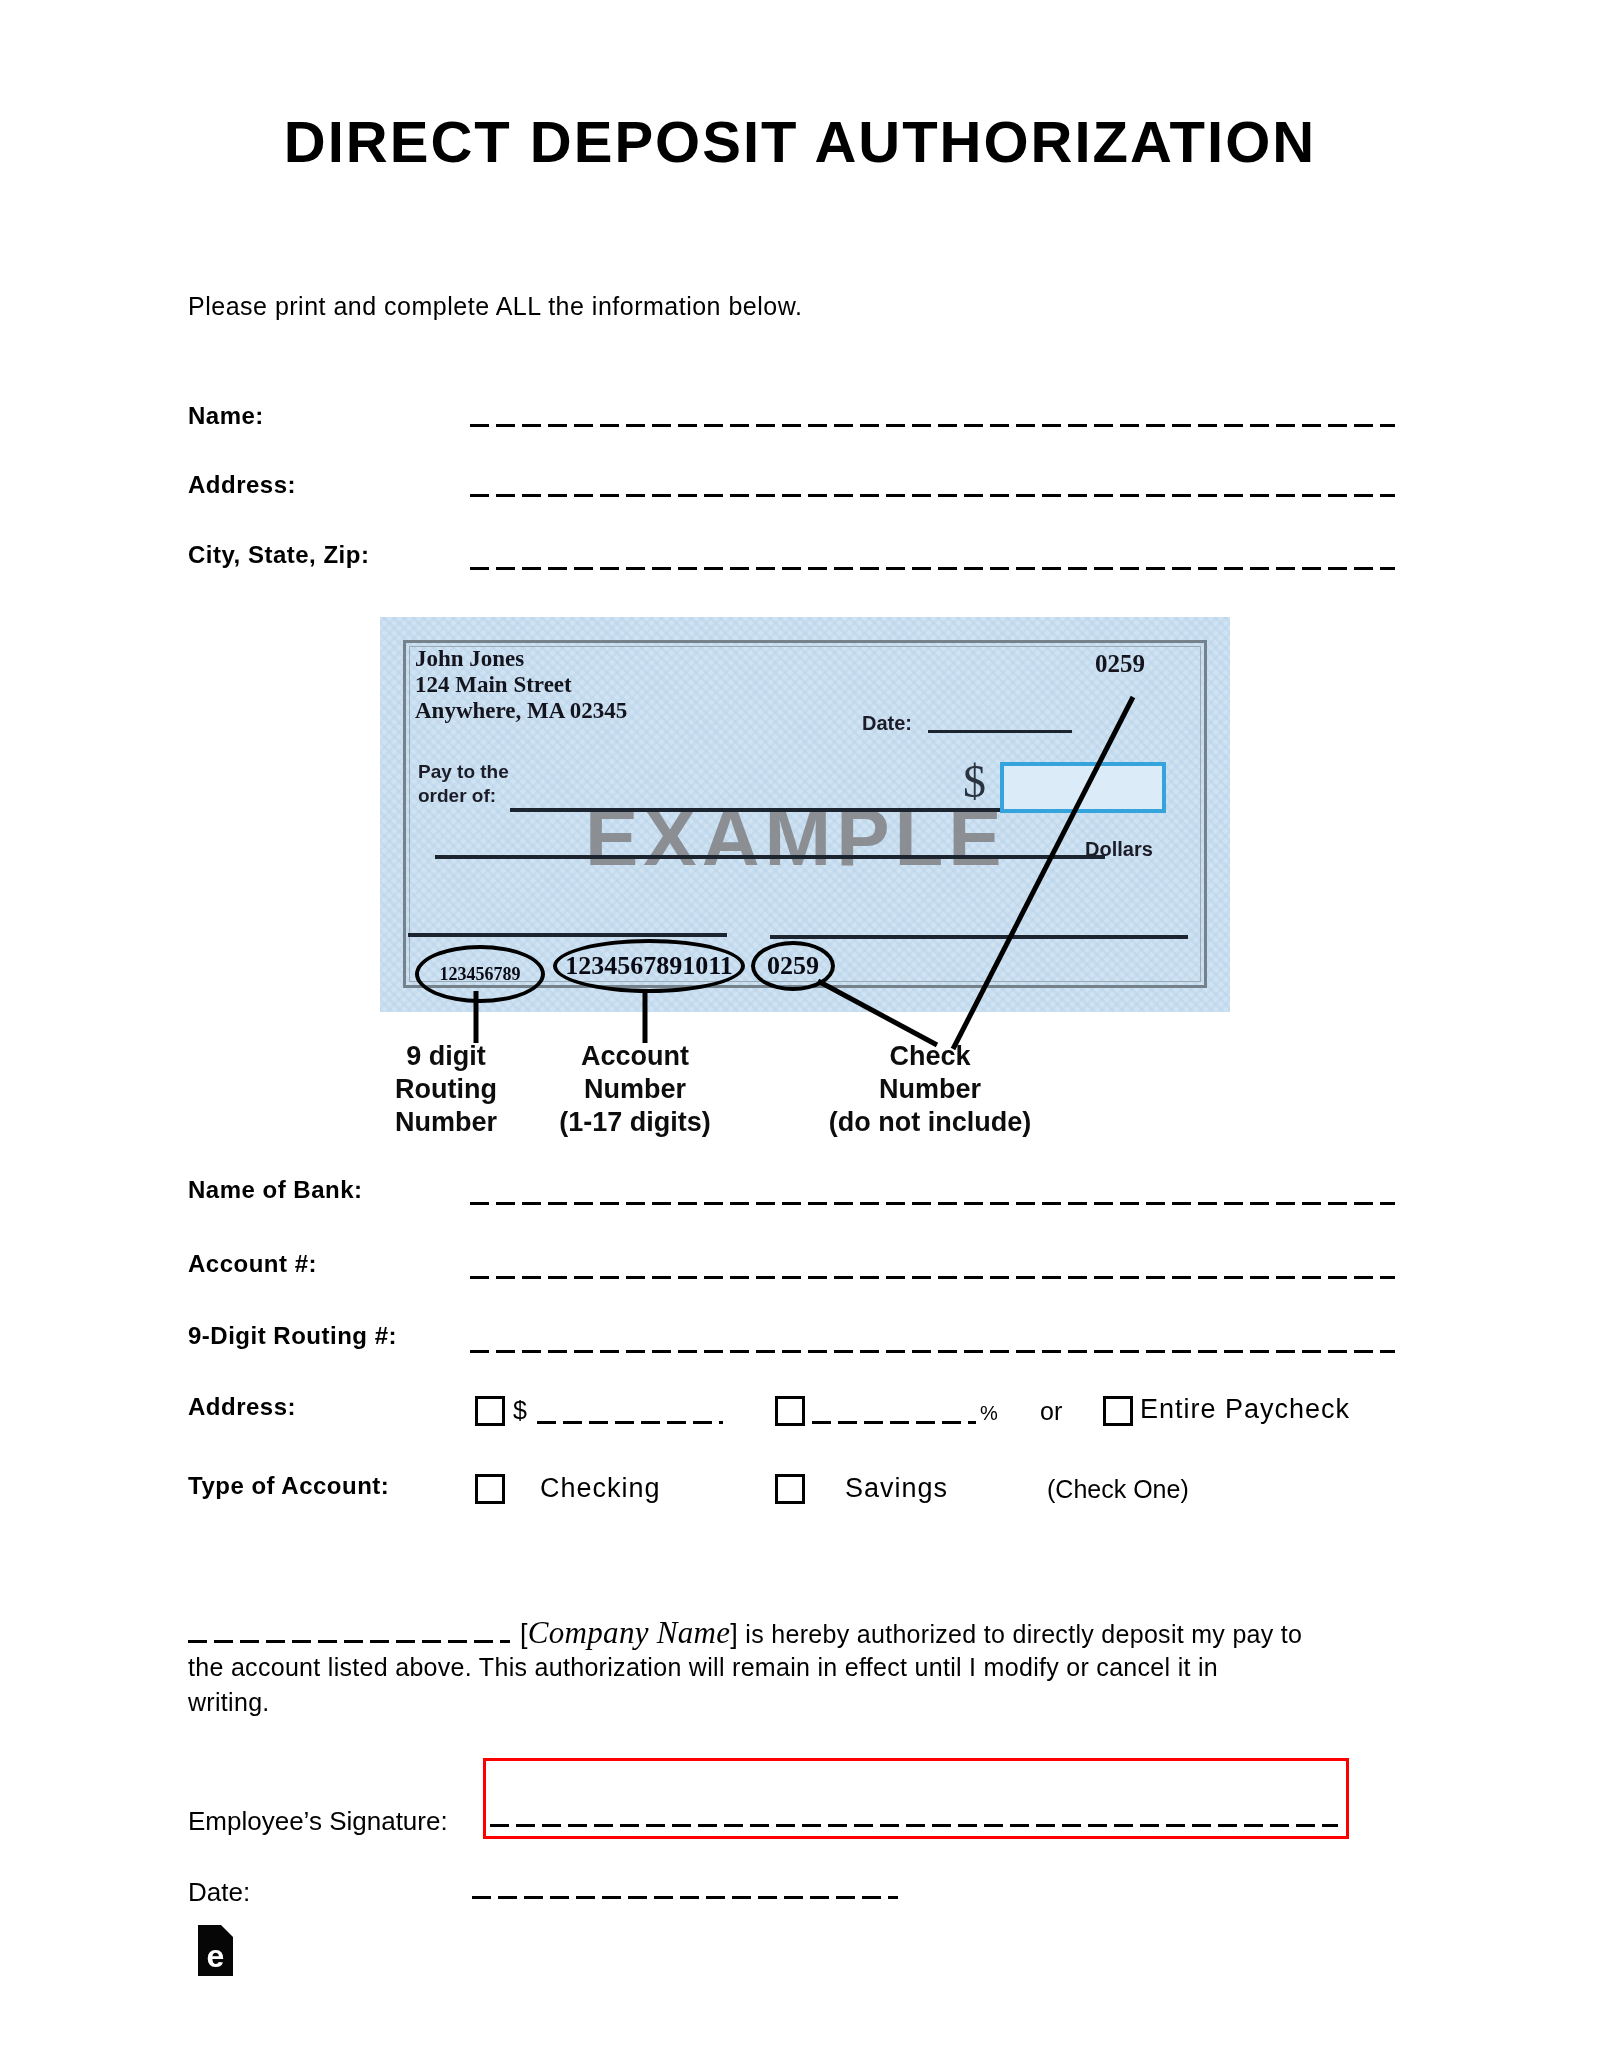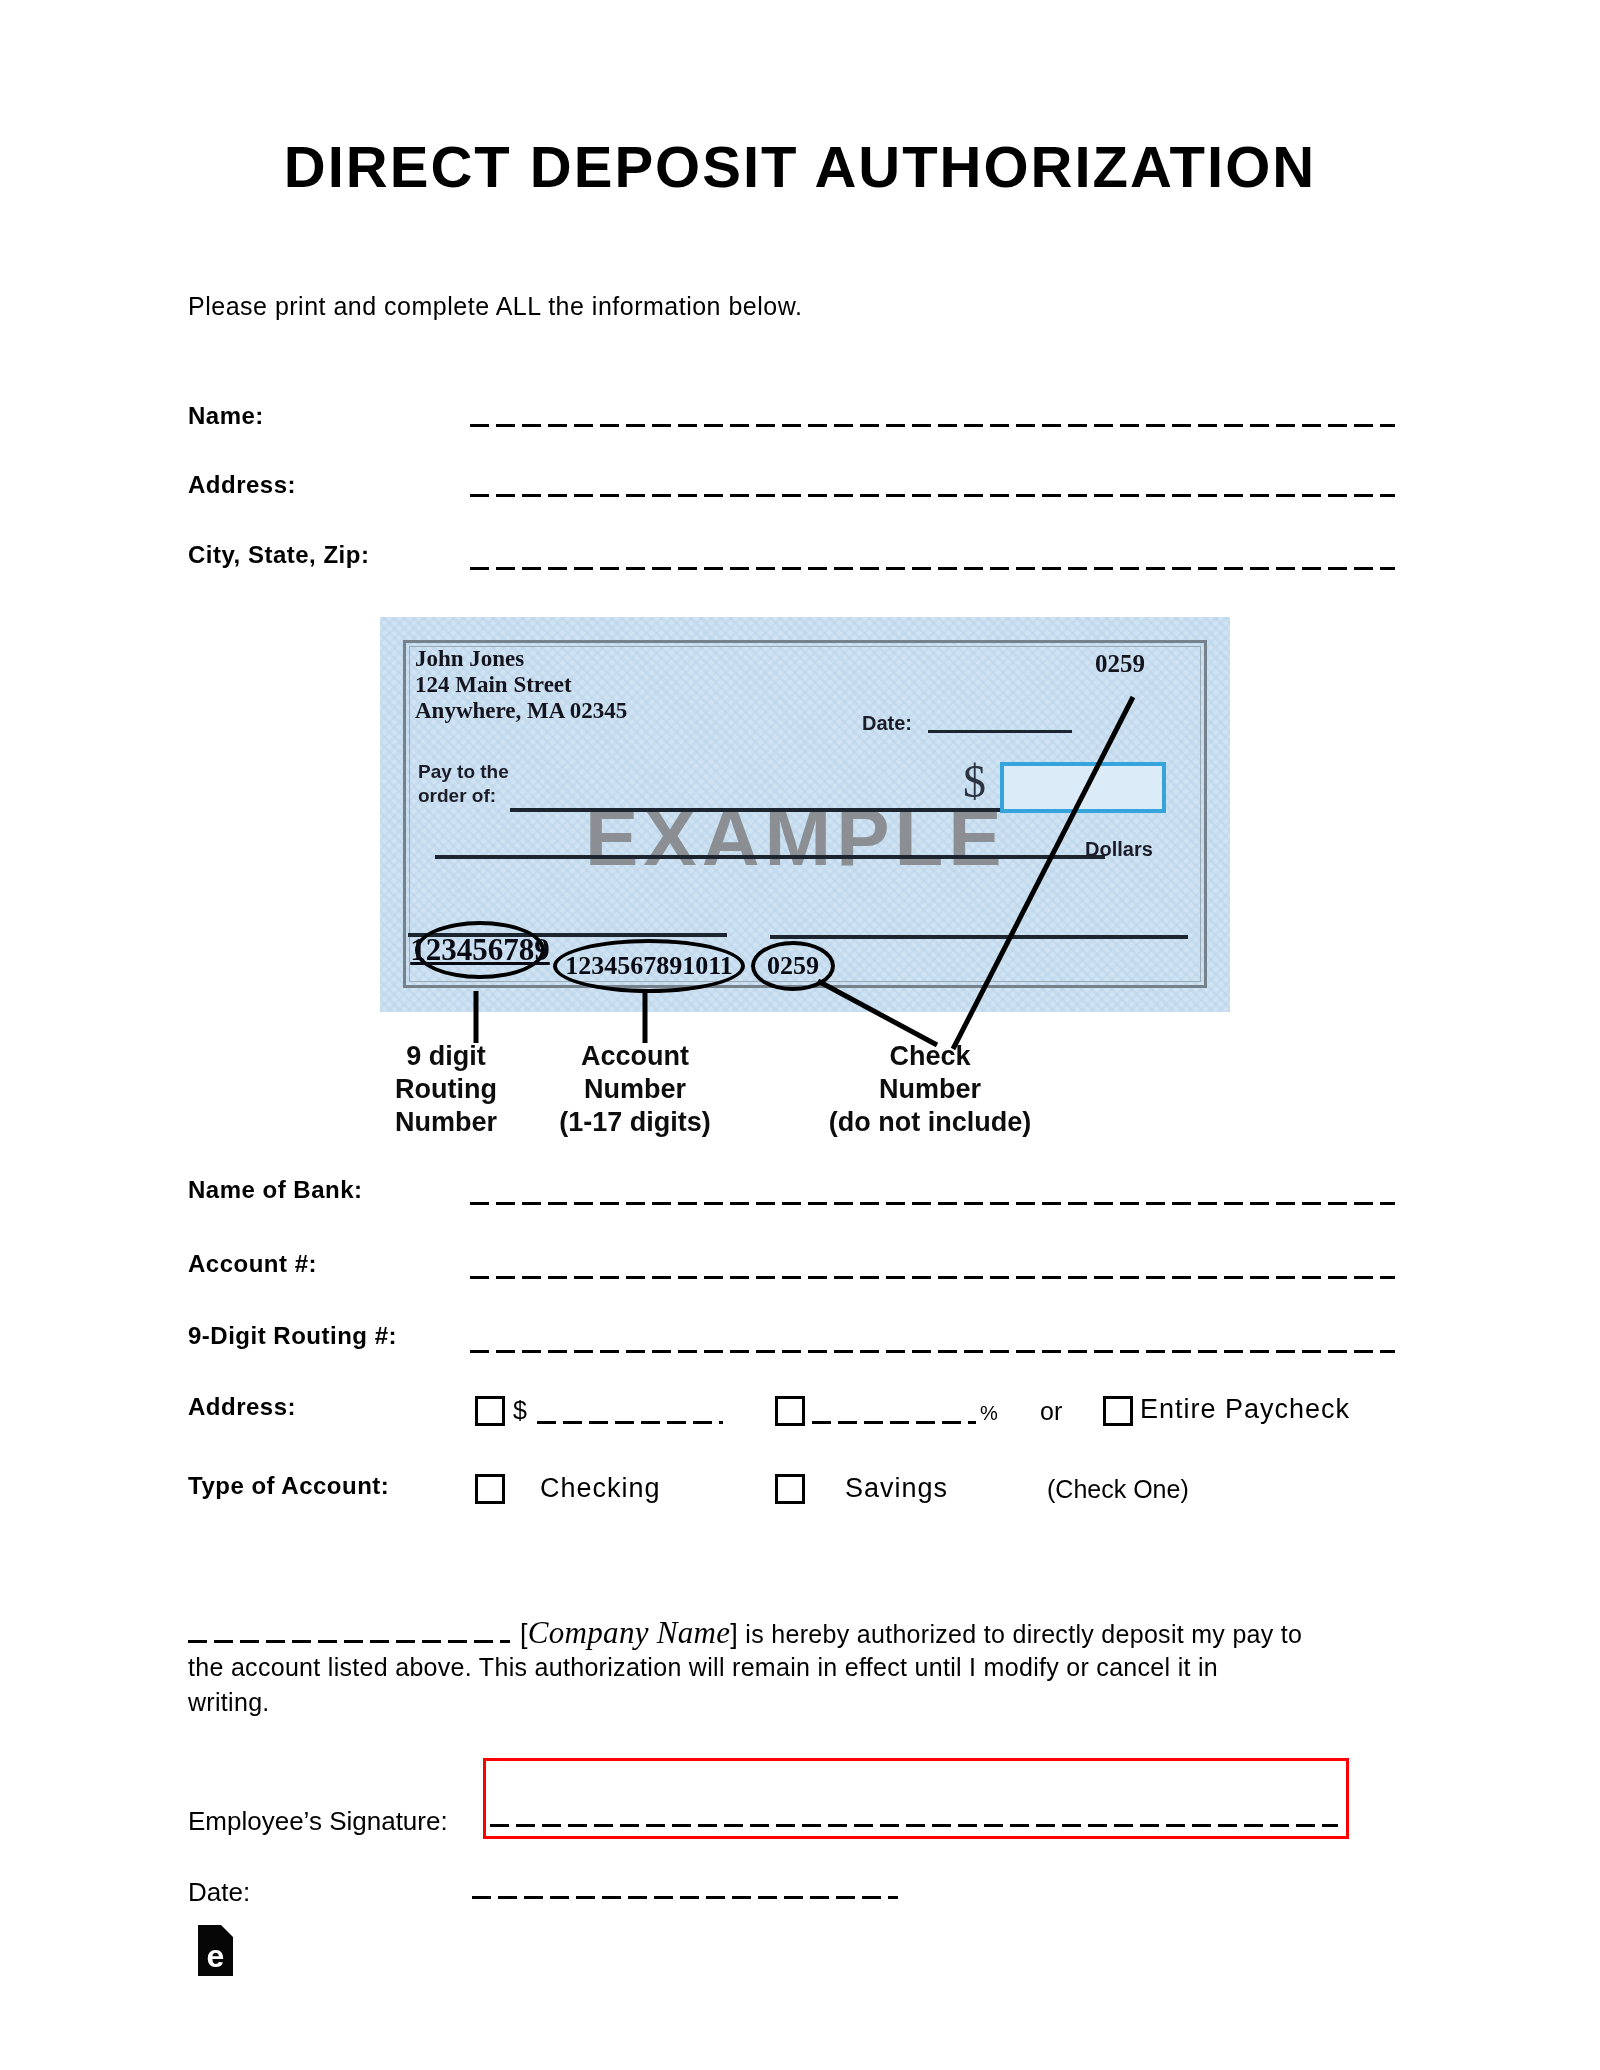--- a/index.html
+++ b/index.html
@@ -1,20 +1,20 @@
 <!DOCTYPE html>
 <html><head>
 <meta charset="utf-8">
 <style>
   html,body{margin:0;padding:0;background:#ffffff;}
   #page{position:relative;width:1600px;height:2070px;background:#ffffff;overflow:hidden;
         font-family:"Liberation Sans", sans-serif;color:#000;}
   .abs{position:absolute;}
   
-  .title{left:0;right:0;top:108px;text-align:center;font-size:58px;font-weight:bold;letter-spacing:2px;margin-top:25px;}
+  .title{left:0;right:0;top:108px;text-align:center;font-size:58px;font-weight:bold;letter-spacing:2px;}
   .intro{left:188px;top:292px;font-size:25px;letter-spacing:0.5px;}
   .lbl{font-weight:bold;font-size:24px;letter-spacing:0.5px;}
   .plain{font-size:25px;}
   
   .line{height:3px;background:repeating-linear-gradient(to right,#000 0 19px,transparent 19px 26px);}
   .w925{width:925px;}
   
   .cb{width:24px;height:24px;border:3px solid #000;background:#fff;}
   
   .figure{left:380px;top:617px;width:850px;height:523px;}
@@ -92,21 +92,21 @@
       <div class="abs payto" style="white-space:pre-line;">Pay to the
 order of:</div>
       <div class="abs example">EXAMPLE</div>
       <div class="abs payto-line"></div>
       <div class="abs dollar-sign serif">$</div>
       <div class="abs amount-box"></div>
       <div class="abs dollars-line"></div>
       <div class="abs dollars-txt">Dollars</div>
       <div class="abs micr-line" style="left:28px;top:316px;width:319px;"></div>
       <div class="abs micr-line" style="left:390px;top:318px;width:418px;"></div>
-      <div class="abs oval" style="left:35px;top:304px;width:122px;height:50px;font-size:31px;text-decoration:underline;">123456789</div>
+      <div class="abs oval" style="left:35px;top:328px;width:122px;height:50px;font-size:18px;">123456789</div>
       <div class="abs oval" style="left:173px;top:322px;width:184px;height:46px;font-size:26px;">1234567891011</div>
       <div class="abs oval" style="left:371px;top:324px;width:76px;height:42px;font-size:26px;">0259</div>
     </div>
 
     <svg class="connectors" width="850" height="523" viewBox="0 0 850 523">
       <line x1="96" y1="374" x2="96" y2="426" stroke="#000" stroke-width="5"></line>
       <line x1="265" y1="372" x2="265" y2="426" stroke="#000" stroke-width="5"></line>
       <line x1="438" y1="364" x2="557" y2="428" stroke="#000" stroke-width="5"></line>
       <line x1="753" y1="80" x2="573" y2="432" stroke="#000" stroke-width="5"></line>
     </svg>

